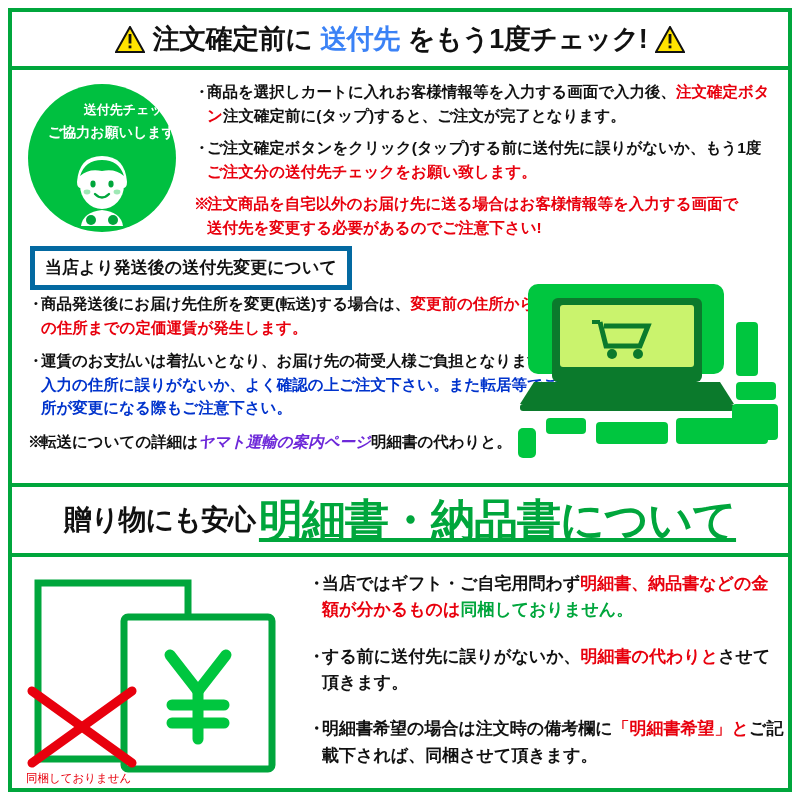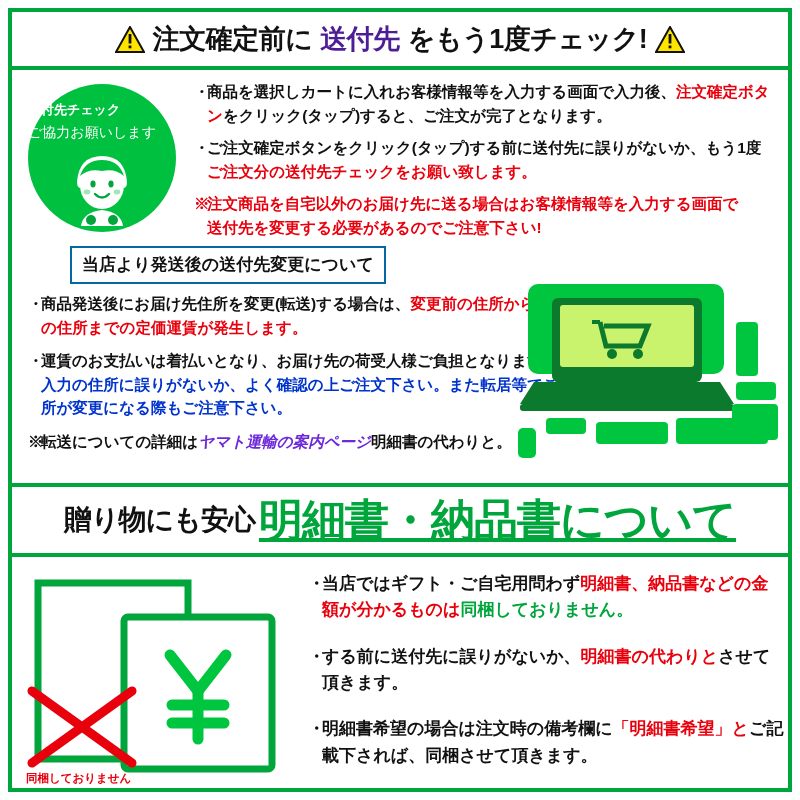--- a/index.html
+++ b/index.html
@@ -35,46 +35,46 @@
     color: #111111;
     letter-spacing: -0.5px;
     white-space: nowrap;
   }
   .sec1-head .warn {
     display: inline-block;
     width: 30px; height: 27px;
     position: relative;
   }
   .warn svg { display: block; }
-  .sec1-head .red { color: #4c1d95; }
+  .sec1-head .red { color: #3b82f6; }
   .sec1-body {
     position: relative;
     border-top: 4px solid #00a63c;
     height: 403px;
     padding: 0;
   }
 
   
   .badge {
     position: absolute;
     left: 16px; top: 14px;
     width: 148px; height: 148px;
     border-radius: 50%;
     background: #00c040;
     color: #ffffff;
-    text-align: left;
+    text-align: right;
   }
   .badge .b1 {
     position: absolute; top: 17px; left: 0; right: 0;
     font-size: 13px; font-weight: bold;
     letter-spacing: 0px;
   }
   .badge .b2 {
     position: absolute; top: 40px; left: 0; right: 0;
-    font-size: 14px; font-weight: normal;
+    font-size: 14px; font-weight: bold;
   }
   .face {
     position: absolute;
     left: 39px; top: 68px;
     width: 70px; height: 74px;
   }
 
   
   .p-list {
     position: absolute;
@@ -92,27 +92,26 @@
   .p-row .mk { width: 13px; flex: none; }
   .p-row .tx { flex: 1; }
   .p-row.note { color: #e8000d; }
   .red { color: #e8000d; }
   .blue { color: #0033cc; }
 
   
   .subhead {
     position: absolute;
     left: 18px; top: 176px;
-    border: 2px solid #0369a1;
+    border: 5px solid #0369a1;
     padding: 5px 10px 6px 10px;
     font-size: 17px;
     font-weight: bold;
     color: #111111;
     background: #ffffff;
-    margin-left: 40px;
   }
   .lower {
     position: absolute;
     left: 16px; top: 222px;
     width: 560px;
     font-size: 15.5px;
     line-height: 1.55;
     font-weight: bold;
     color: #111111;
   }
@@ -165,21 +164,21 @@
   .doc-ill {
     position: absolute;
     left: 8px; top: 6px;
     width: 270px; height: 225px;
   }
   .doc-cap {
     position: absolute;
     left: 6px; bottom: 2px;
     font-size: 11.5px;
     color: #e8000d;
-    font-weight: bold;
+    font-weight: normal;
   }
   .sec2-list {
     position: absolute;
     left: 296px; top: 14px;
     width: 476px;
   }
   .sec2-list .p-row {
     font-size: 17px;
     line-height: 1.55;
     margin-bottom: 20px;
@@ -240,21 +239,21 @@
             <circle cx="46" cy="68" r="5" fill="#00a63c"></circle>
           </svg>
         </span>
       </div>
 
       <div class="p-list">
 
         <div class="p-row">
           <span class="mk">・</span>
           <span class="tx">
-            <span>商品を選択しカートに入れお客様情報等を入力する画面で入力後、</span><span class="red">注文確定ボタン</span><span>をクリック(タップ)すると、ご注文が完了となります。</span>
+            <span>商品を選択しカートに入れお客様情報等を入力する画面で入力後、</span><span class="red">注文確定ボタン</span><span>注文確定前に(タップ)すると、ご注文が完了となります。</span>
           </span>
         </div>
 
         <div class="p-row">
           <span class="mk">・</span>
           <span class="tx">
             <span>ご注文確定ボタンをクリック(タップ)する前に送付先に誤りがないか、もう1度</span><br><span class="red">ご注文分の送付先チェックをお願い致します。</span>
           </span>
         </div>
 

